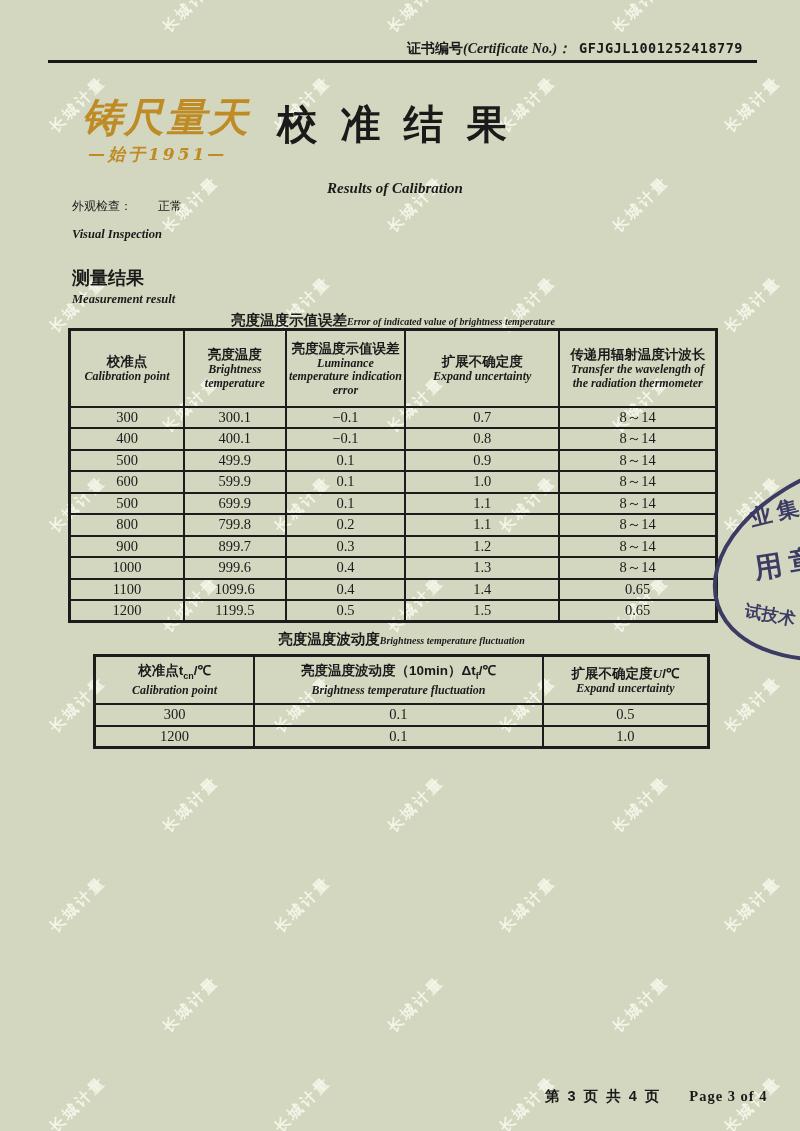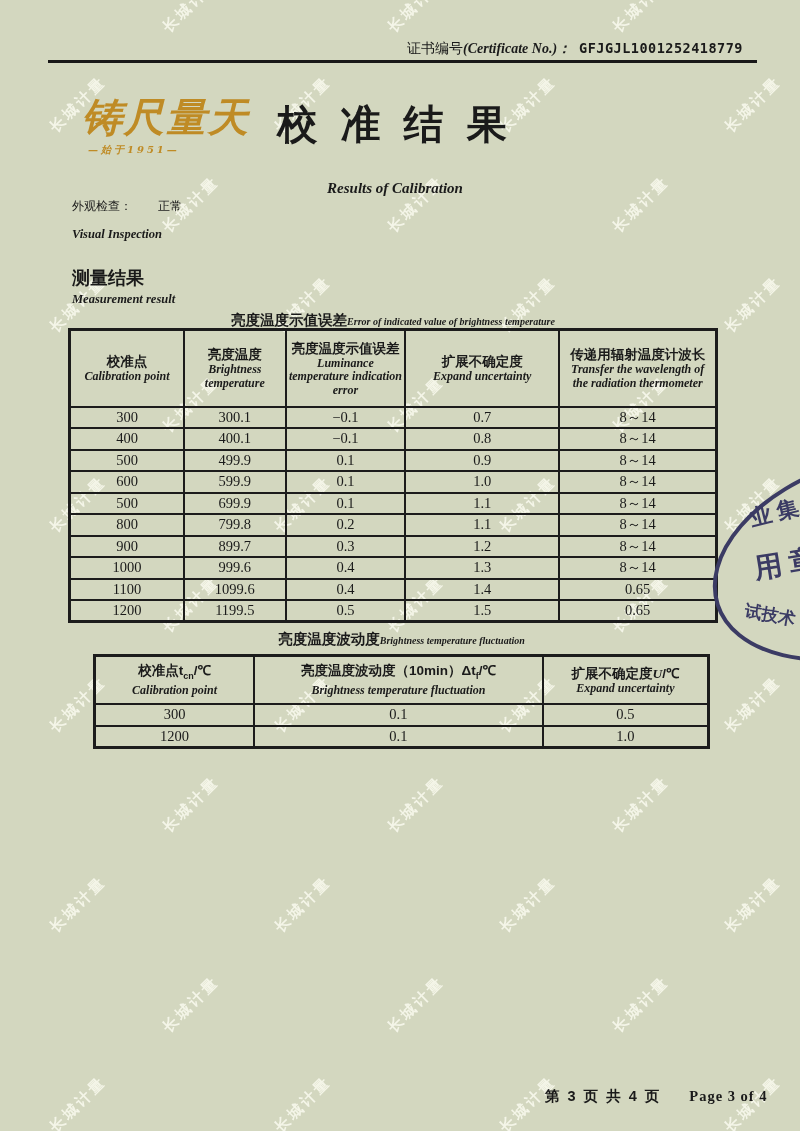--- a/index.html
+++ b/index.html
@@ -17,41 +17,41 @@
     color:rgba(255,255,246,0.75); white-space:nowrap;
     font-family:"Liberation Sans", sans-serif;
   }
   .content { position:absolute; inset:0; z-index:2; }
 
   
   .cert-line {
     position:absolute; top:40px; right:57px; white-space:nowrap;
     font-size:14px;
   }
-  .cert-zh { font-weight:normal; font-family:"Liberation Sans", sans-serif;margin-left:27px; }
+  .cert-zh { font-weight:bold; font-family:"Liberation Sans", sans-serif;margin-left:27px; }
   .cert-en { font-style:italic; font-weight:bold; font-family:"Liberation Serif", serif; }
   .cert-no {
     font-family:"DejaVu Sans Mono", monospace; font-weight:bold;
     font-size:13.5px; margin-left:8px; letter-spacing:0.5px;
   }
   .top-rule {
     position:absolute; top:60px; left:48px; width:709px; height:3px;
     background:#181818;
   }
 
   
   .logo-main {
     position:absolute; left:82px; top:90px;
     font-family:"DejaVu Serif", serif; font-weight:bold; font-style:italic;
     font-size:40px; color:#bf8b25; letter-spacing:2px; white-space:nowrap;
   }
   .logo-tag {
     position:absolute; left:88px; top:143px;
     font-family:"DejaVu Serif", serif; font-style:italic; font-weight:bold;
-    font-size:10px; color:#bf8b25; letter-spacing:3px; white-space:nowrap;
+    font-size:17px; color:#bf8b25; letter-spacing:3px; white-space:nowrap;
   }
 
   
   .title-zh {
     position:absolute; left:230px; top:97px; width:330px; text-align:center;
     font-size:40px; font-weight:bold; letter-spacing:6px; white-space:nowrap;
   }
   .title-en {
     position:absolute; left:230px; top:180px; width:330px; text-align:center;
     font-family:"Liberation Serif", serif; font-style:italic; font-weight:bold;

